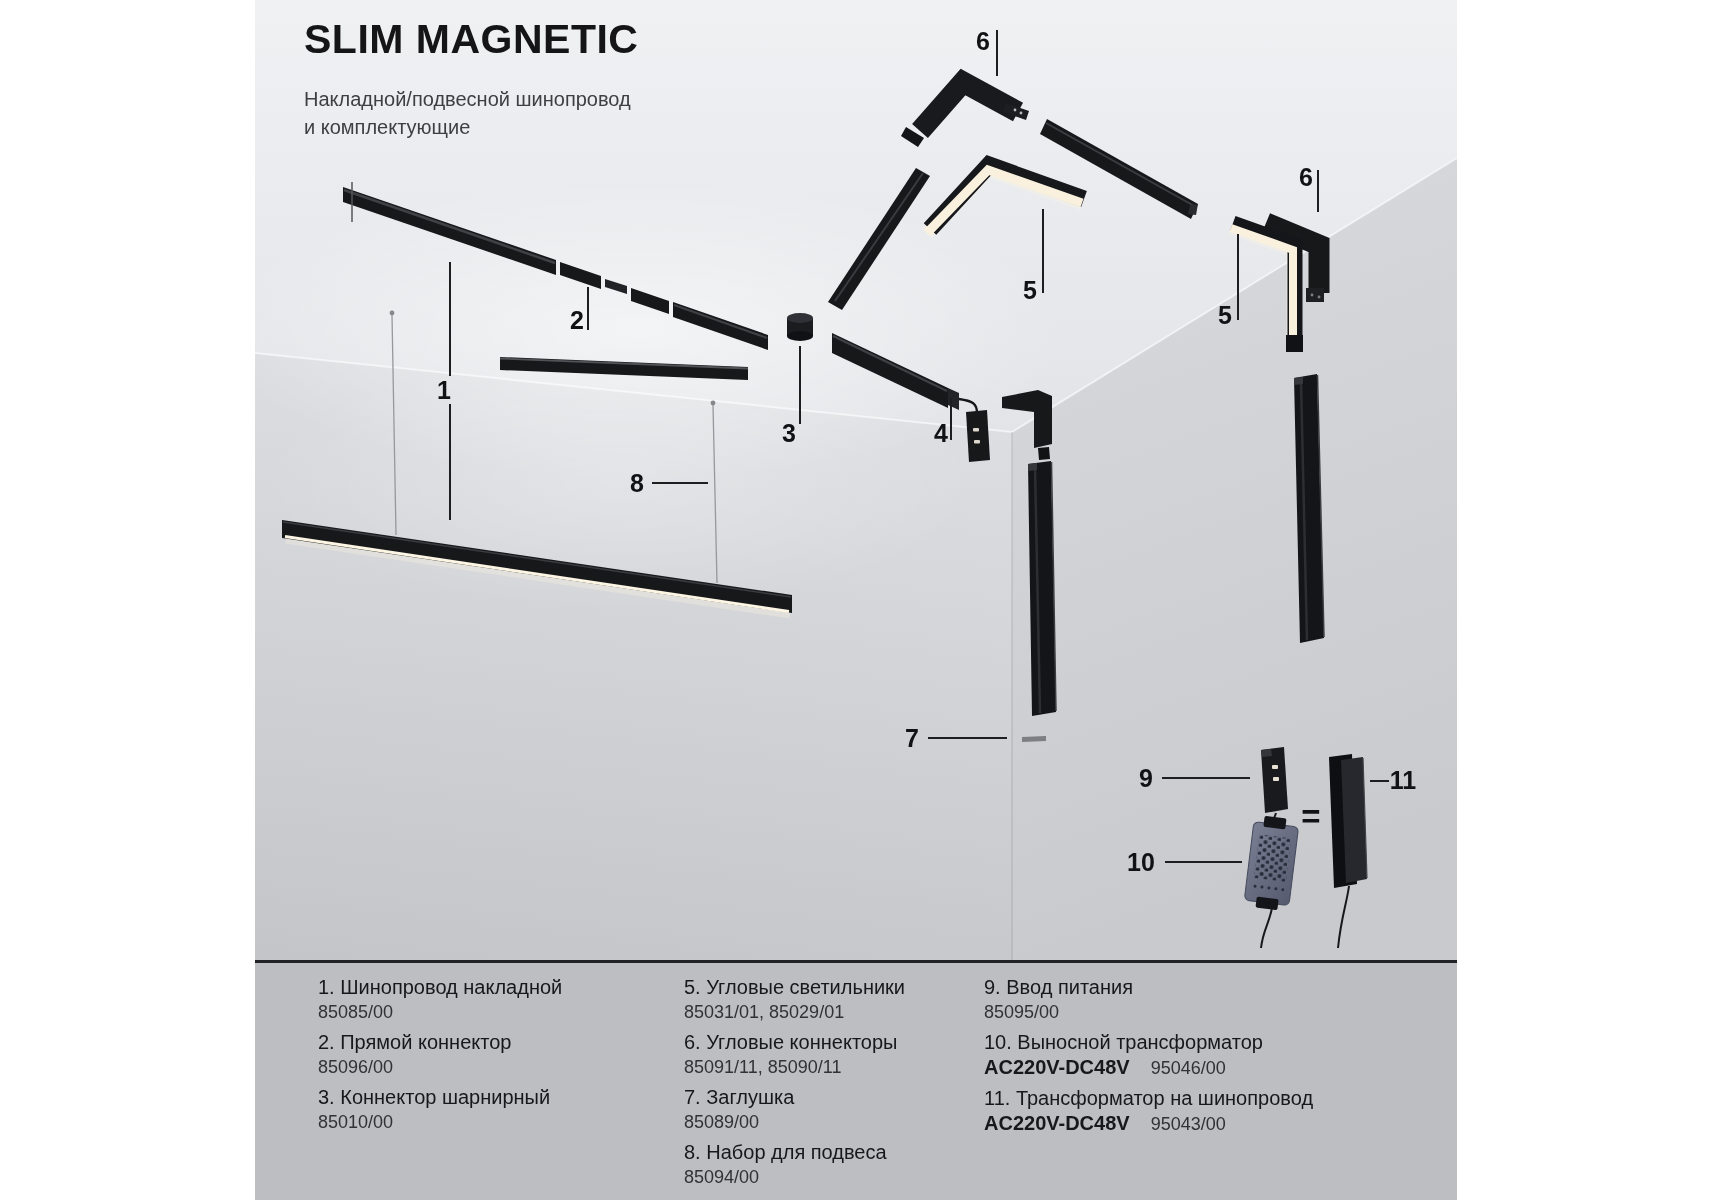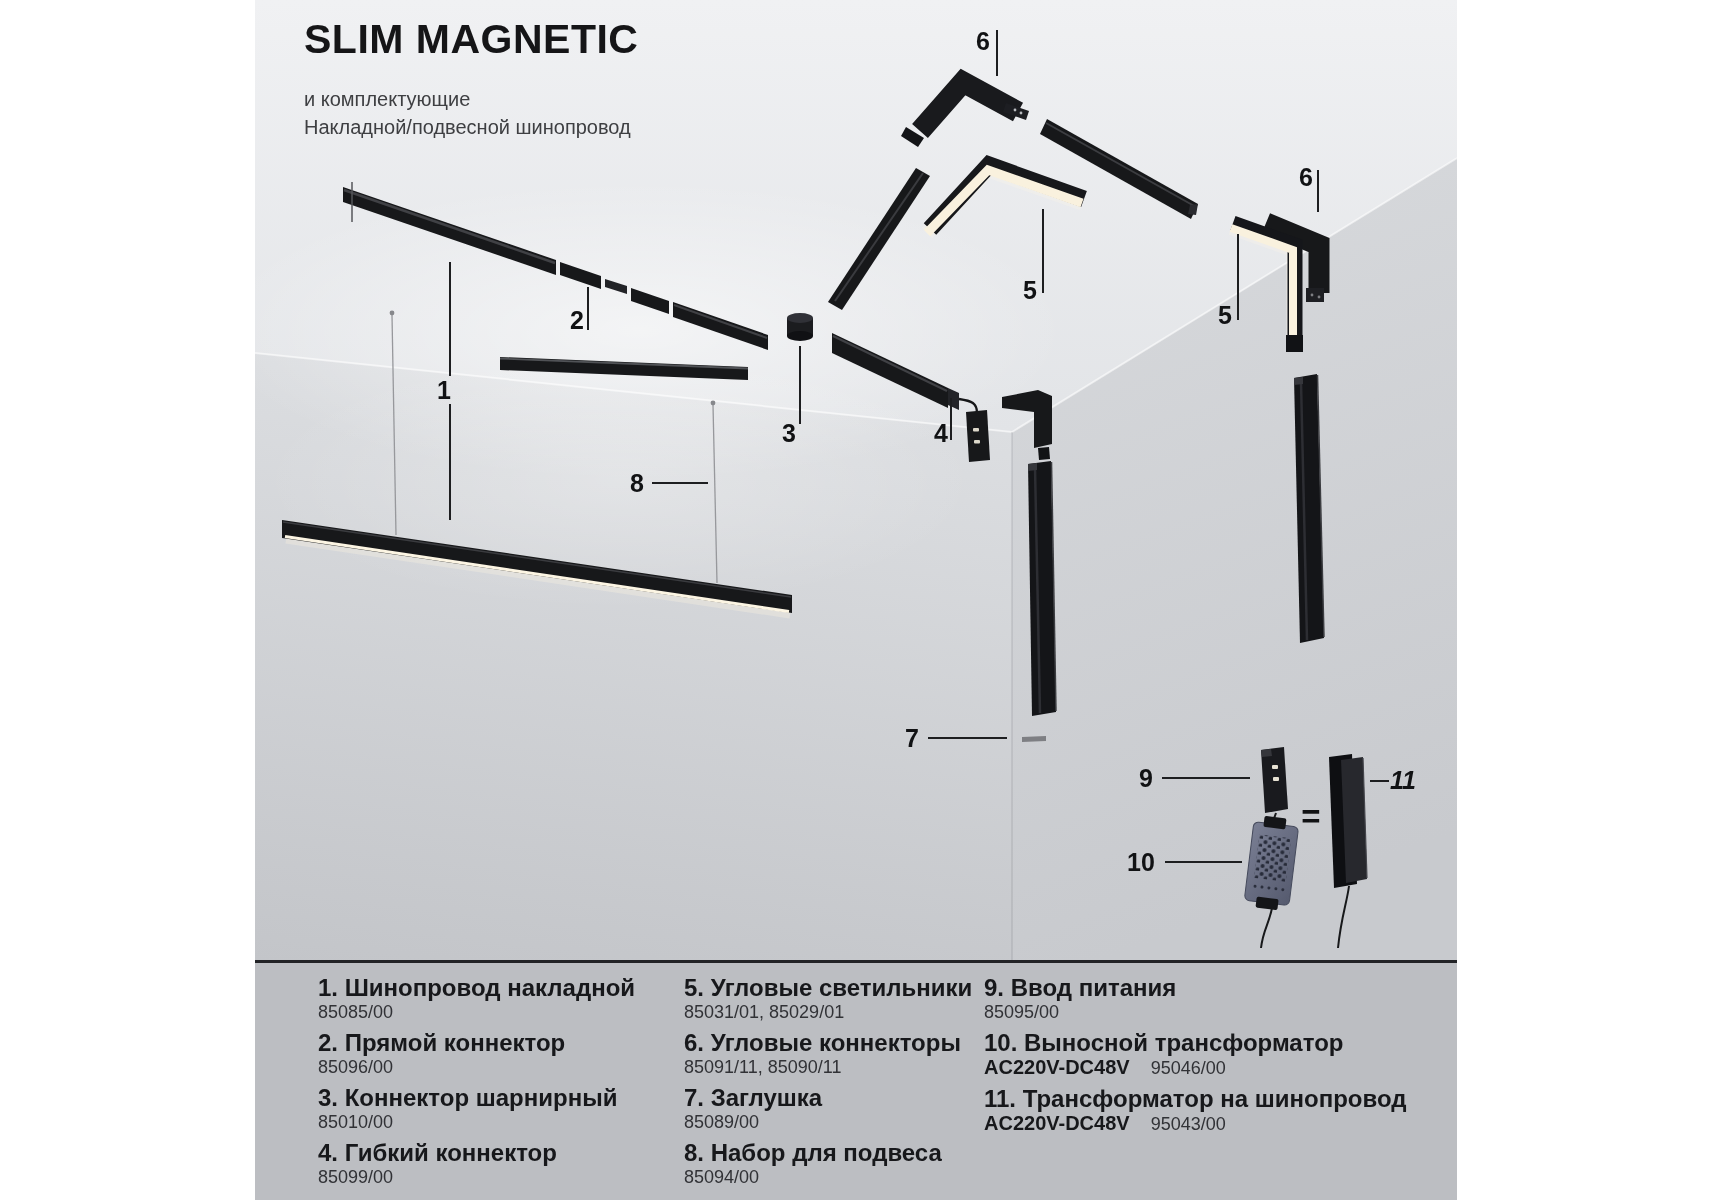--- a/index.html
+++ b/index.html
@@ -17,21 +17,21 @@
     font-size:25px;font-weight:700;color:#111214;line-height:1;
   }
   .eq{font-size:33px;}
   .divider{position:absolute;left:255px;top:960px;width:1202px;height:3px;background:#222326;z-index:4;}
   .legend-band{position:absolute;left:255px;top:963px;width:1202px;height:237px;background:#bcbec2;z-index:3;}
   .legend-col{position:absolute;top:975px;z-index:5;}
   .legend-col.c1{left:318px;width:340px;}
   .legend-col.c2{left:684px;width:320px;}
   .legend-col.c3{left:984px;width:440px;}
   .legend-item{margin-bottom:6px;}
-  .legend-label{font-weight:700;font-size:24px;line-height:25px;color:#17181b;}
+  .legend-label{font-weight:400;font-size:20px;line-height:25px;color:#17181b;}
   .legend-code{font-size:18px;line-height:24px;color:#313236;}
   .legend-code .code-bold{font-weight:700;font-size:20px;color:#17181b;margin-right:21px;}
   .legend-code .code-bold:empty{display:none;margin:0;}
 </style>
 </head>
 <body>
 
 <div class="scene-wrap">
 <svg viewBox="255 0 1202 961" width="1202" height="961" xmlns="http://www.w3.org/2000/svg">
   <defs>
@@ -225,60 +225,56 @@
     <line x1="1162" y1="778" x2="1250" y2="778"></line>
     <line x1="1165" y1="862" x2="1242" y2="862"></line>
     <line x1="1370" y1="781" x2="1389" y2="781"></line>
   </g>
 </svg>
 </div>
 
 <div class="header">
   <div class="page-title">SLIM MAGNETIC</div>
   <div class="page-subtitle">
+    <div>Накладной/подвесной шинопровод</div>
     <div>и комплектующие</div>
-    <div>Накладной/подвесной шинопровод</div>
   </div>
 </div>
 
 <span class="co" style="left:444px;top:390px;">1</span>
 <span class="co" style="left:577px;top:320px;">2</span>
 <span class="co" style="left:789px;top:433px;">3</span>
 <span class="co" style="left:941px;top:433px;">4</span>
 <span class="co" style="left:1030px;top:290px;">5</span>
 <span class="co" style="left:983px;top:41px;">6</span>
 <span class="co" style="left:1225px;top:315px;">5</span>
 <span class="co" style="left:1306px;top:177px;">6</span>
 <span class="co" style="left:912px;top:738px;">7</span>
 <span class="co" style="left:637px;top:483px;">8</span>
 <span class="co" style="left:1146px;top:778px;">9</span>
 <span class="co" style="left:1141px;top:862px;text-align:center;">10</span>
-<span class="co" style="left:1403px;top:780px;font-style:italic;">11</span>
+<span class="co" style="left:1403px;top:780px;">11</span>
 <span class="co eq" style="left:1311px;top:816px;">=</span>
 
 <div class="divider"></div>
 <div class="legend-band"></div>
 
 <div class="legend-col c1">
   <div class="legend-item">
     <div class="legend-label">1. Шинопровод накладной</div>
     <div class="legend-code"><span>85085/00</span></div>
   </div>
   <div class="legend-item">
     <div class="legend-label">2. Прямой коннектор</div>
     <div class="legend-code"><span>85096/00</span></div>
   </div>
   <div class="legend-item">
     <div class="legend-label">3. Коннектор шарнирный</div>
     <div class="legend-code"><span>85010/00</span></div>
   </div>
-  <div class="legend-item">
-    <div class="legend-label">4. Гибкий коннектор</div>
-    <div class="legend-code"><span>85099/00</span></div>
-  </div>
 </div>
 
 <div class="legend-col c2">
   <div class="legend-item">
     <div class="legend-label">5. Угловые светильники</div>
     <div class="legend-code"><span>85031/01, 85029/01</span></div>
   </div>
   <div class="legend-item">
     <div class="legend-label">6. Угловые коннекторы</div>
     <div class="legend-code"><span>85091/11, 85090/11</span></div>

